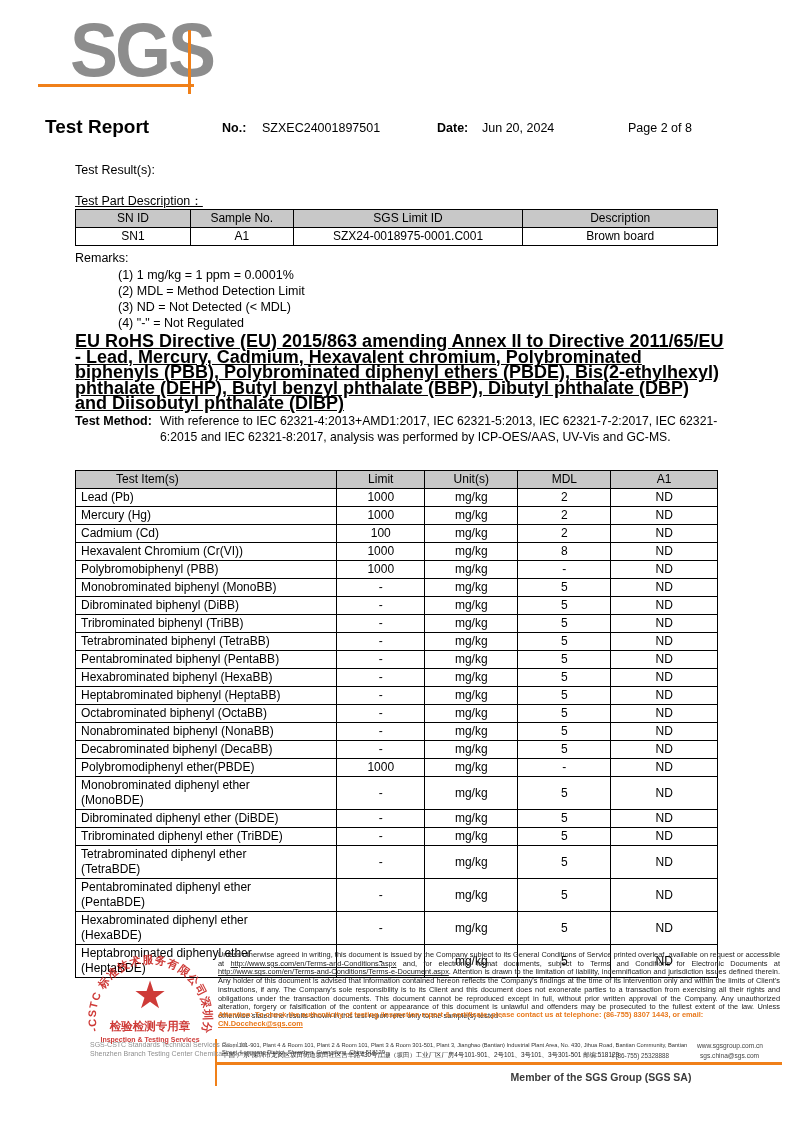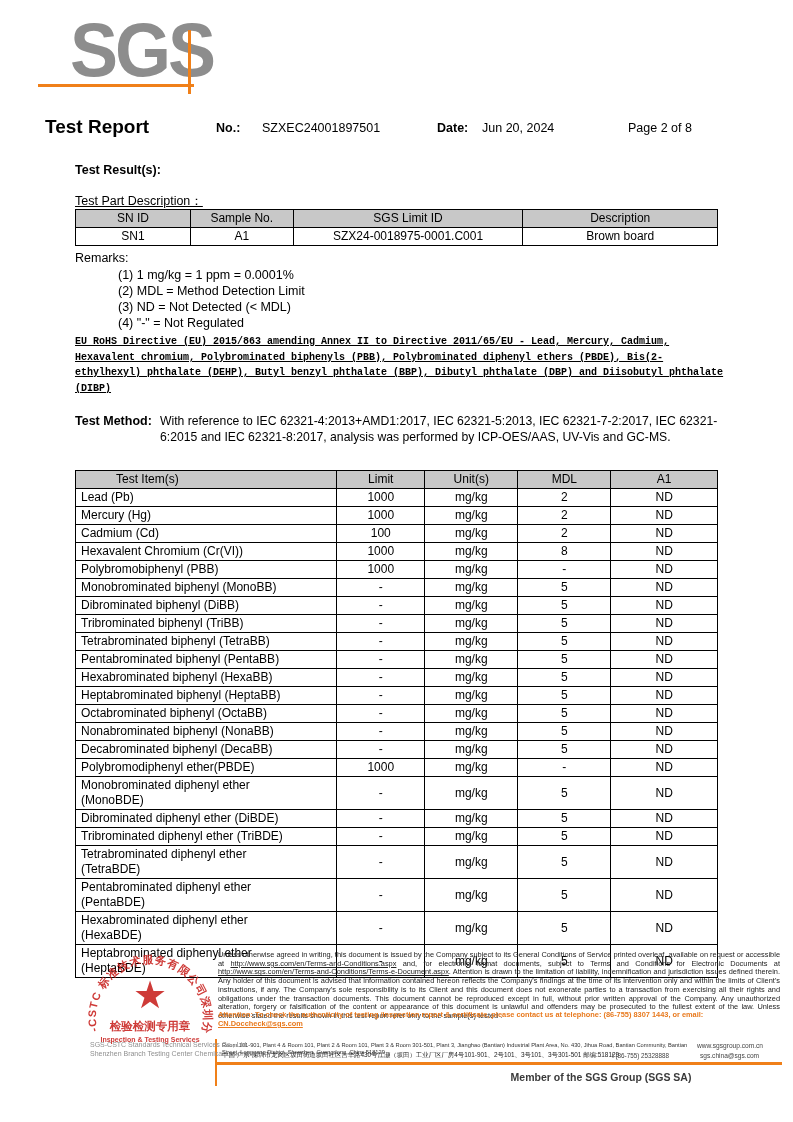--- a/index.html
+++ b/index.html
@@ -10,40 +10,40 @@
   
   .logo-text{left:70px;top:14px;font-size:72px;font-weight:bold;color:#8d8d8d;
              letter-spacing:-3px;transform:scaleY(1.05);line-height:72px;}
   .logo-hline{left:38px;top:84px;width:156px;height:3px;background:#f08019;}
   .logo-vline{left:188px;top:30px;width:3px;height:64px;background:#f08019;}
   .report-title{left:45px;top:116px;font-size:19px;font-weight:bold;}
   .hmeta{top:121px;font-size:12.5px;}
   .b{font-weight:bold;}
 
   
-  .h-results{left:75px;top:163px;font-size:12.5px;font-weight:bold;}
+  .h-results{left:75px;top:163px;font-size:12.5px;font-weight:normal;}
   .h-part{left:75px;top:193px;font-size:12.5px;text-decoration:underline;}
 
   
   table{border-collapse:collapse;width:643px;font-size:12px;table-layout:fixed;}
   th,td{border:1px solid #000;padding:1px 5px;line-height:15px;text-align:center;
         overflow:hidden;}
   th{background:#c8c8c8;font-weight:normal;}
   .sample-table{left:75px;top:209px;}
   .results-table{left:75px;top:470px;}
   .results-table td.c-item{text-align:left;white-space:pre-line;}
   .results-table th.c-item{text-align:left;padding-left:40px;}
 
   
   .h-remarks{left:75px;top:251px;font-size:12.5px;}
   .remarks-list{left:118px;top:267px;font-size:12.5px;line-height:16px;}
 
   
-  .rohs{left:75px;top:334px;width:650px;font-size:10px;font-weight:bold;
-        text-decoration:underline;line-height:15.6px;font-family:Liberation Mono, monospace;}
+  .rohs{left:75px;top:334px;width:650px;font-size:18px;font-weight:bold;
+        text-decoration:underline;line-height:15.6px;}
   .tm-label{left:75px;top:414px;font-size:12.5px;font-weight:bold;}
   .tm-text{left:160px;top:414px;width:572px;font-size:12.2px;line-height:15.5px;}
 
   
   .disclaimer{left:218px;top:951px;width:562px;font-size:7.4px;line-height:8.7px;
               text-align:justify;color:#222;}
   .disclaimer .u{text-decoration:underline;}
   .attention{left:218px;top:1011px;width:562px;font-size:7.4px;line-height:8.7px;
              color:#e8791d;font-weight:bold;}
   .attention .u{text-decoration:underline;}
@@ -60,21 +60,21 @@
   .stamp{left:84px;top:942px;}
 </style>
 </head>
 <body>
 
 <div class="abs logo-text">SGS</div>
 <div class="abs logo-hline"></div>
 <div class="abs logo-vline"></div>
 
 <div class="abs report-title">Test Report</div>
-<div class="abs hmeta b" style="left:216px;">No.:</div>
+<div class="abs hmeta b" style="left:222px;">No.:</div>
 <div class="abs hmeta" style="left:262px;">SZXEC24001897501</div>
 <div class="abs hmeta b" style="left:437px;">Date:</div>
 <div class="abs hmeta" style="left:482px;text-align:center;">Jun 20, 2024</div>
 <div class="abs hmeta" style="left:628px;">Page 2 of 8</div>
 
 <div class="abs h-results">Test Result(s):</div>
 <div class="abs h-part">Test Part Description：</div>
 
 <table class="abs sample-table">
   <colgroup>

